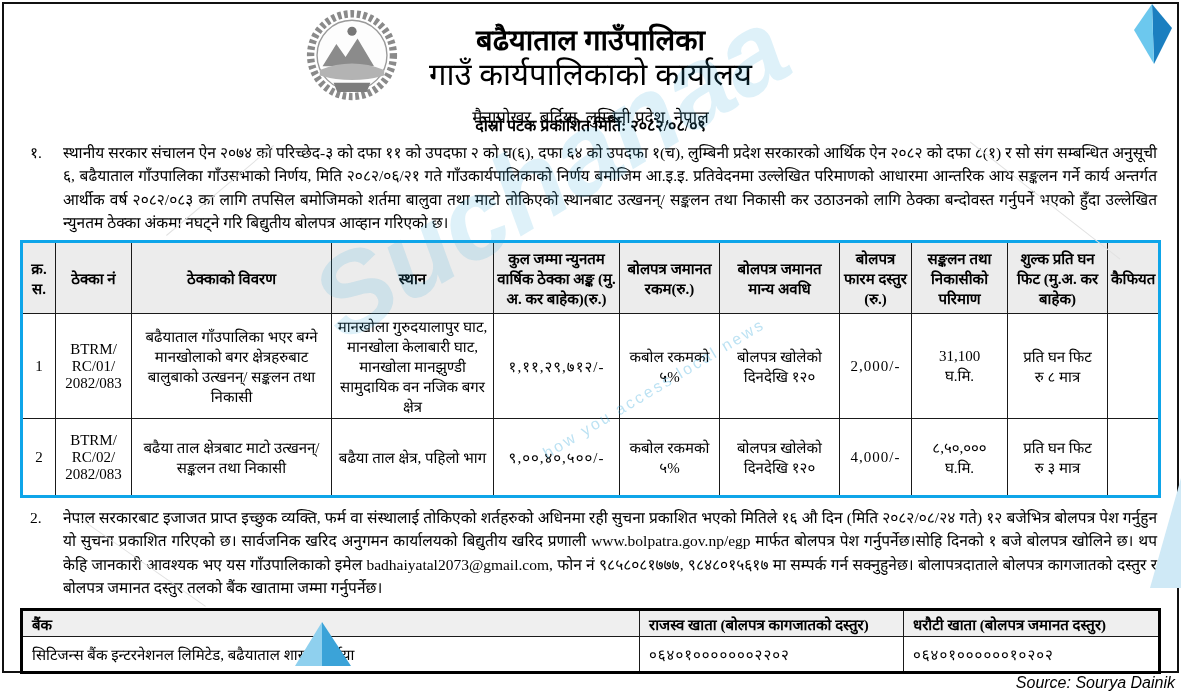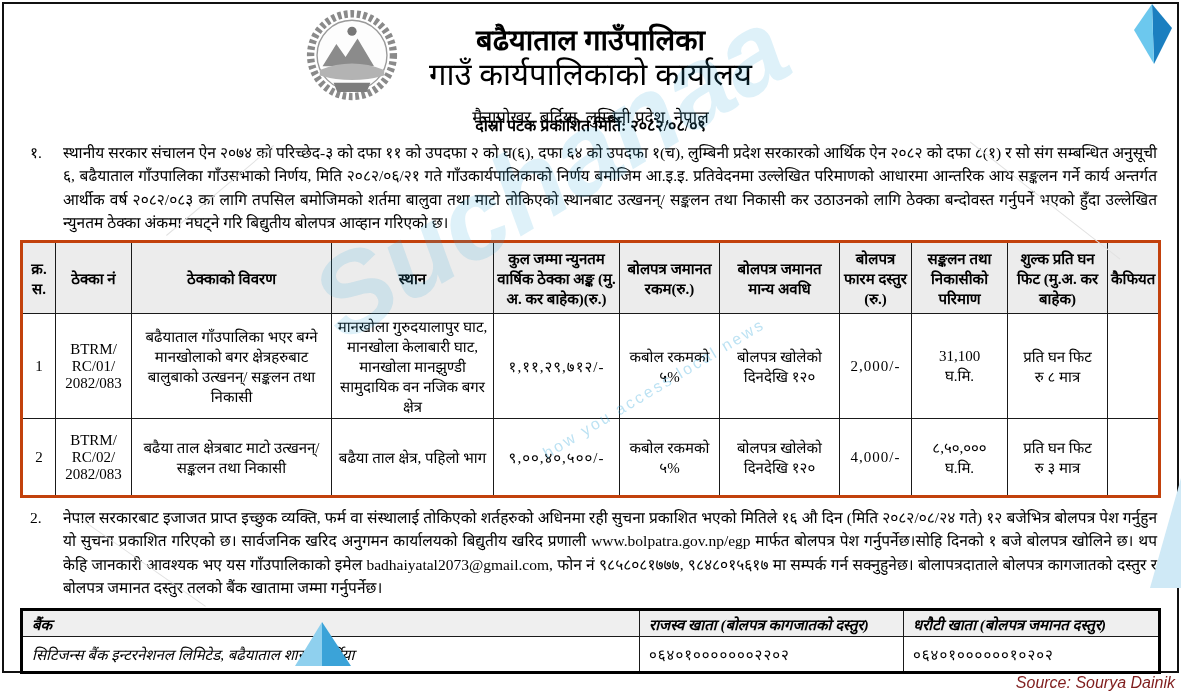--- a/index.html
+++ b/index.html
@@ -28,41 +28,41 @@
   .publine { text-align:center; margin:7px 0 5px; font-size:16px; font-weight:bold; }
   .publine span { }
   
   .para { display:flex; gap:9px; margin:2px 20px 6px 26px;
           font-size:15.5px; line-height:1.5; text-align:justify; }
   .pnum { flex:0 0 24px; }
   .ptext { flex:1; }
   
   table.tender {
     width:1138px; margin:2px auto 0; border-collapse:collapse; table-layout:fixed;
-    border:3px solid #c2410c;
+    border:3px solid #0ea5e9;
   }
   .tender th, .tender td {
     border:1.5px solid #1a1a1a; padding:2px 3px; text-align:center;
     vertical-align:middle; white-space:pre-line; font-size:15px; overflow:hidden;
   }
   .tender th { background:#ececec; font-weight:bold; height:72px; }
   .tender tr.r1 td { height:96px; }
   .tender tr.r2 td { height:78px; }
   .amt { font-size:17px; letter-spacing:1px; }
   
   table.bank {
     width:1138px; margin:9px auto 0; border-collapse:collapse; table-layout:fixed;
     border:3px solid #000;
   }
-  .bank th, .bank td { border:1.5px solid #1a1a1a; padding:2px 9px; text-align:left; font-size:15px;font-style:italic; }
+  .bank th, .bank td { border:1.5px solid #1a1a1a; padding:2px 9px; text-align:left; font-size:15px; }
   .bank th { background:#efefef; font-weight:bold; height:27px; }
   .bank td { height:36px; vertical-align:middle; }
   .source {
     position:absolute; right:6px; top:674px; font-style:italic; font-size:16px;
-    color:#7f1d1d; font-family:"Liberation Sans", sans-serif;
+    color:#000000; font-family:"Liberation Sans", sans-serif;
   }
   
   .deco { position:absolute; pointer-events:none; }
   .wm-text {
     position:absolute; left:290px; top:255px; font-size:112px; font-weight:bold; font-style:italic;
     color:rgba(47,166,219,0.16); transform:rotate(-31deg); transform-origin:left top;
     font-family:"Liberation Sans", sans-serif; pointer-events:none; z-index:6; white-space:nowrap;
   }
   .wm-tag {
     position:absolute; left:540px; top:447px; font-size:16px; letter-spacing:2.5px;

